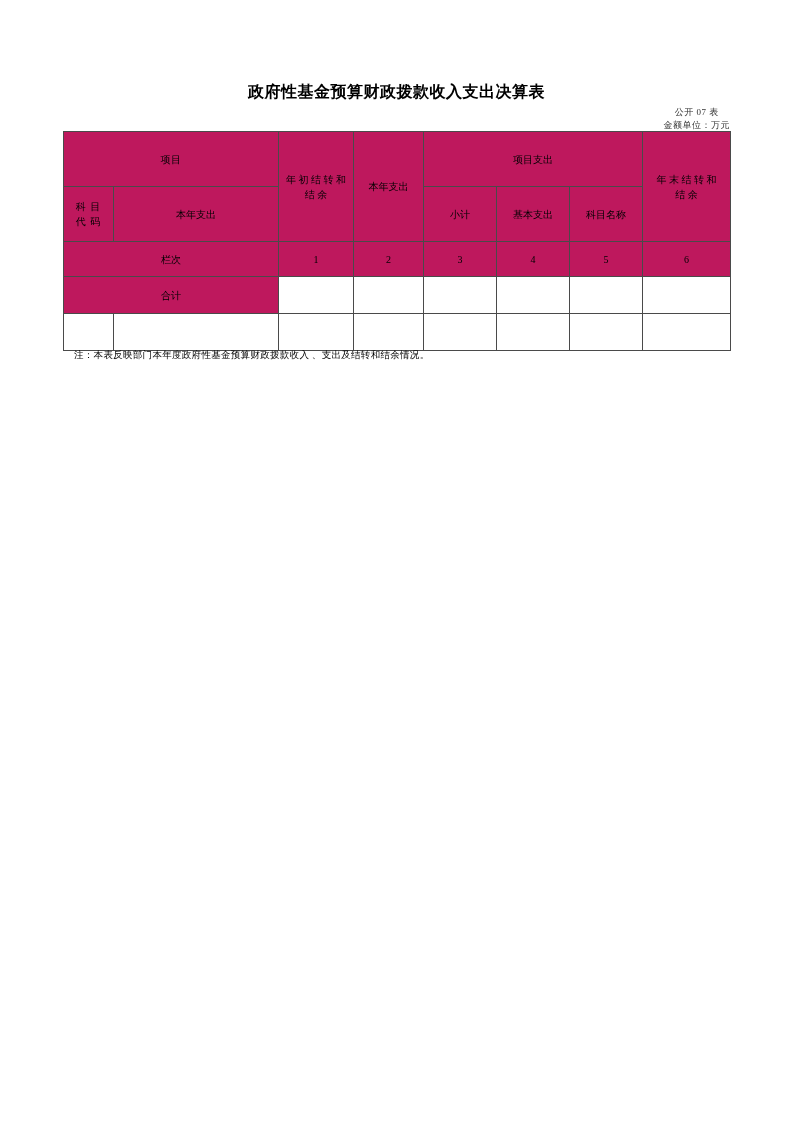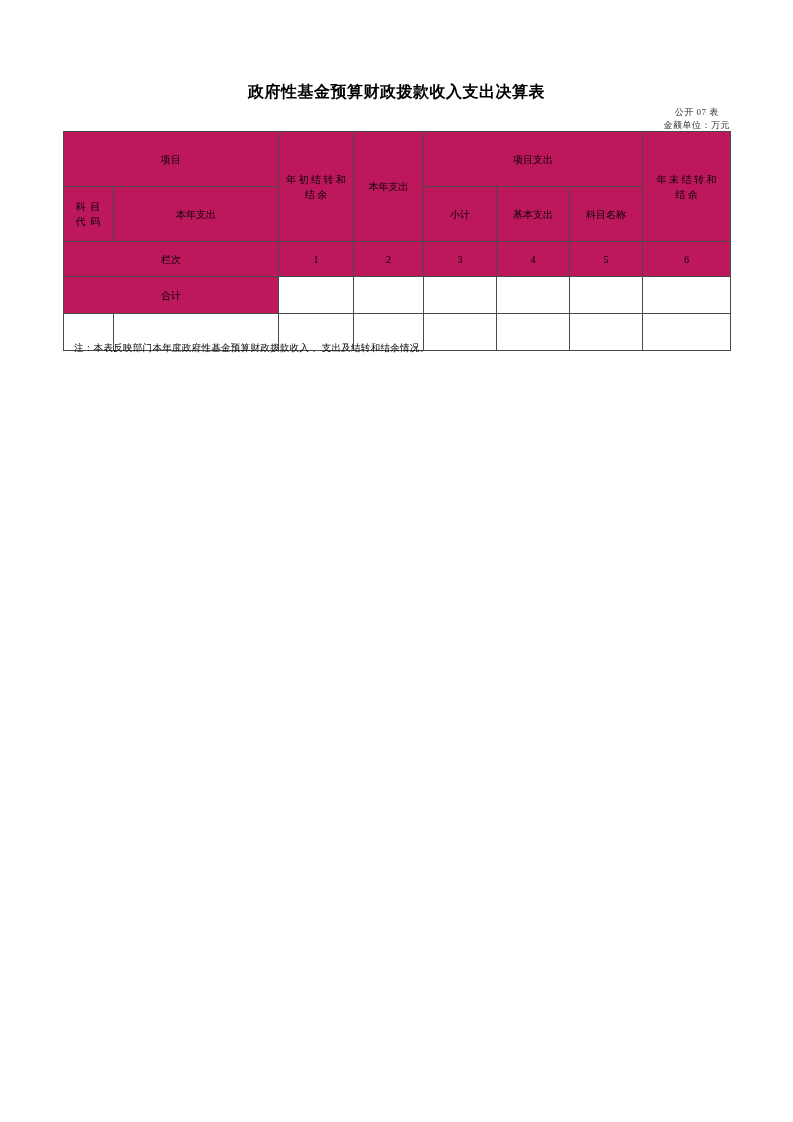--- a/index.html
+++ b/index.html
@@ -85,21 +85,21 @@
   .row-total td { height: 32px; }
   .row-empty td { height: 32px; }
   .code-cell {
     letter-spacing: 1px;
     line-height: 13px;
     font-size: 10px;
   }
   .note {
     position: absolute;
     left: 74px;
-    top: 342px;
+    top: 349px;
     font-size: 9.5px;
     font-family: "Liberation Serif", "DejaVu Serif", serif;
     letter-spacing: 0.3px;
   }
 </style>
 </head>
 <body>
 
 <div class="page">
 

